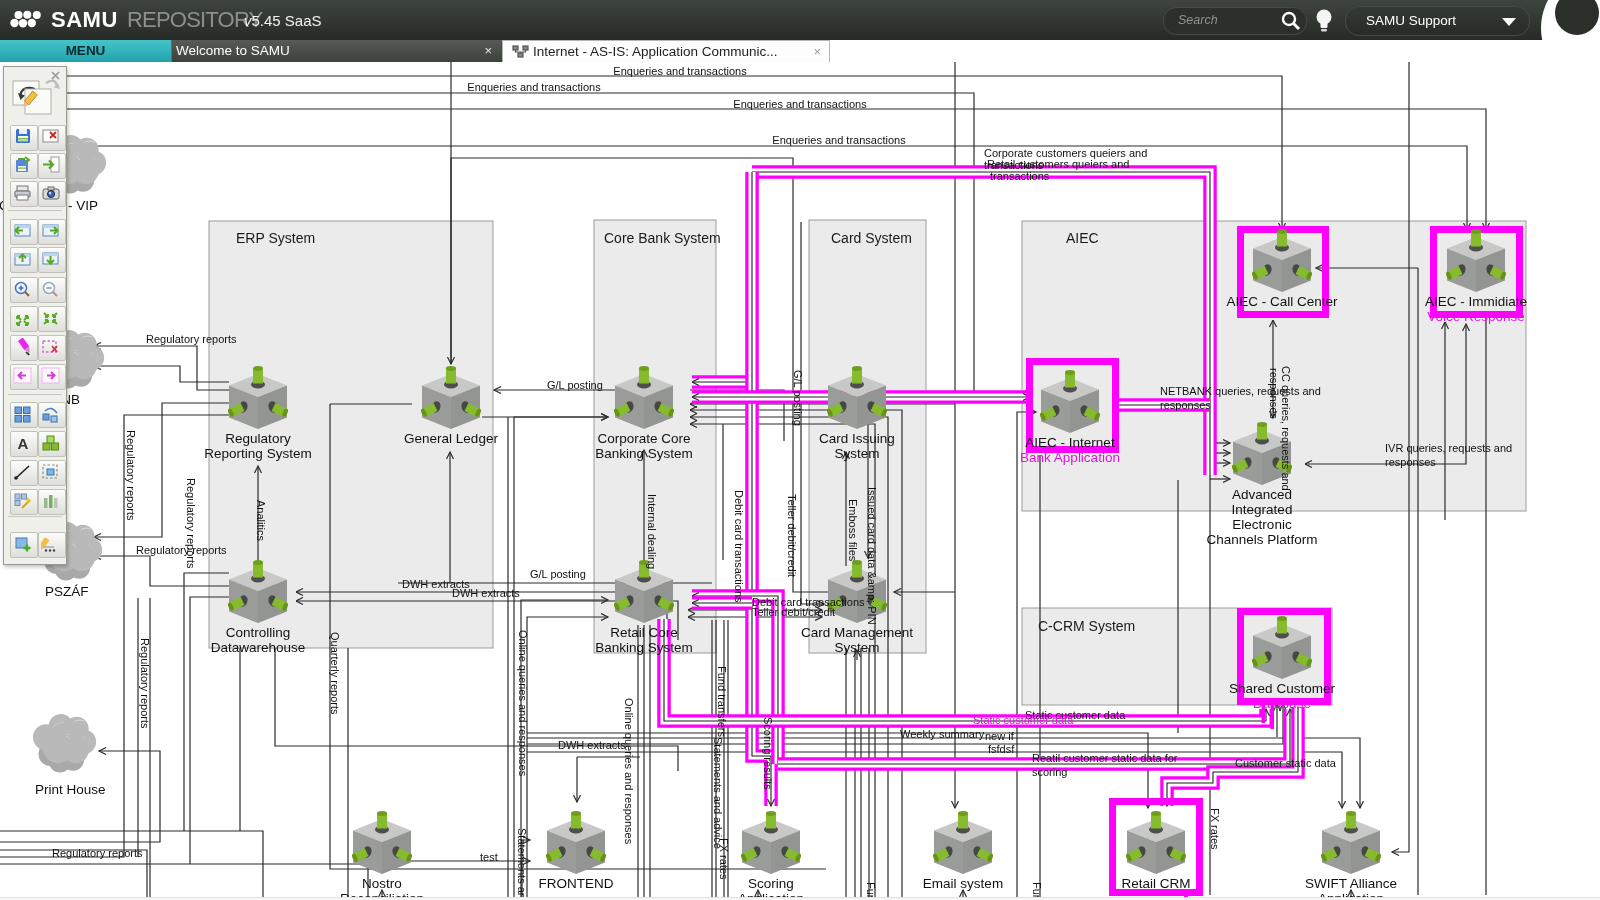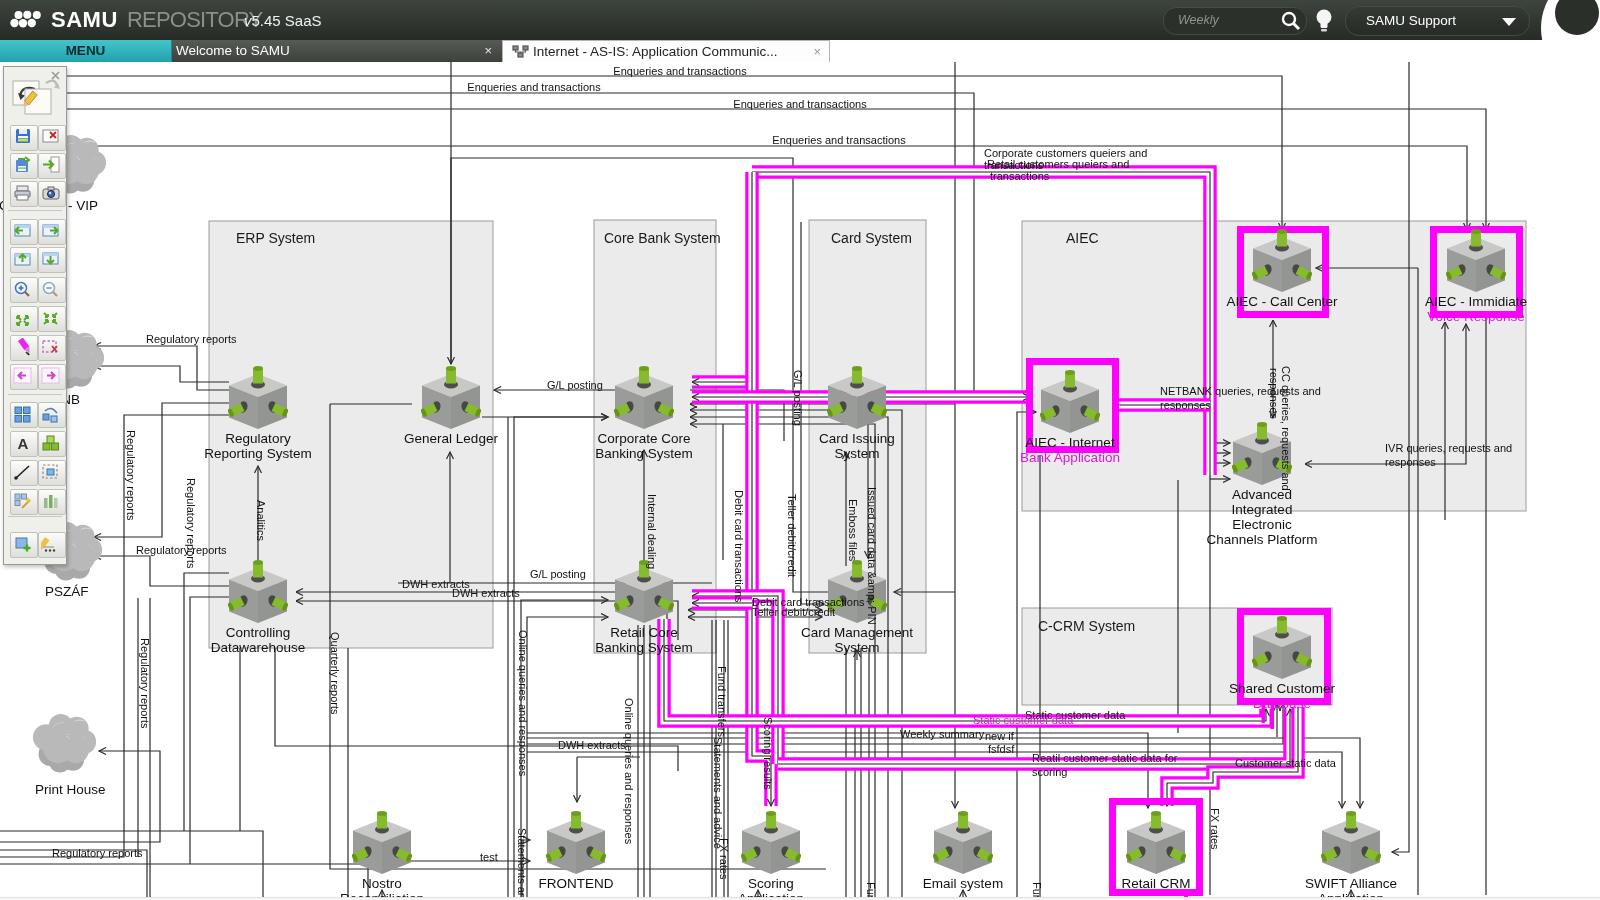--- a/index.html
+++ b/index.html
@@ -24,21 +24,21 @@
         <circle cx="31.8" cy="23" r="4.2"></circle>
       <circle cx="18.5" cy="15" r="4"></circle>
         <circle cx="27.3" cy="14.8" r="4"></circle>
         <circle cx="36.8" cy="15" r="4"></circle>
     </g>
   </svg>
   <span class="logotxt" style="left:51px;color:#fff;font-weight:bold;">SAMU</span>
   <span class="logotxt" style="left:101px;color:#8b908b;font-weight:400;letter-spacing:-0.8px;margin-left:26px;">REPOSITORY</span>
   <span style="position:absolute;left:244px;top:12px;color:#f2f2f2;font-size:15px;"><i>v</i>5.45 SaaS</span>
   <div style="position:absolute;left:1163px;top:7px;width:142px;height:26px;background:#2b302b;border:1px solid #454a45;border-radius:13px;">
-    <span style="position:absolute;left:14px;top:5px;color:#8f948f;font-size:12.5px;font-style:italic;">Weekly</span>
+    <span style="position:absolute;left:14px;top:5px;color:#8f948f;font-size:12.5px;font-style:italic;">Search</span>
     <svg width="22" height="22" style="position:absolute;right:4px;top:2px">
       <circle cx="9" cy="9" r="6" fill="none" stroke="#fff" stroke-width="2.4"></circle>
       <line x1="13.5" y1="13.5" x2="19" y2="19" stroke="#fff" stroke-width="3"></line>
     </svg>
   </div>
   <svg width="20" height="30" style="position:absolute;left:1314px;top:6px">
     <circle cx="10" cy="11" r="7.5" fill="#f5f5f5"></circle>
     <rect x="6.5" y="16" width="7" height="6" rx="1.5" fill="#f5f5f5"></rect>
     <rect x="7" y="23" width="6" height="2.5" rx="1" fill="#d5d5d5"></rect>
   </svg>

